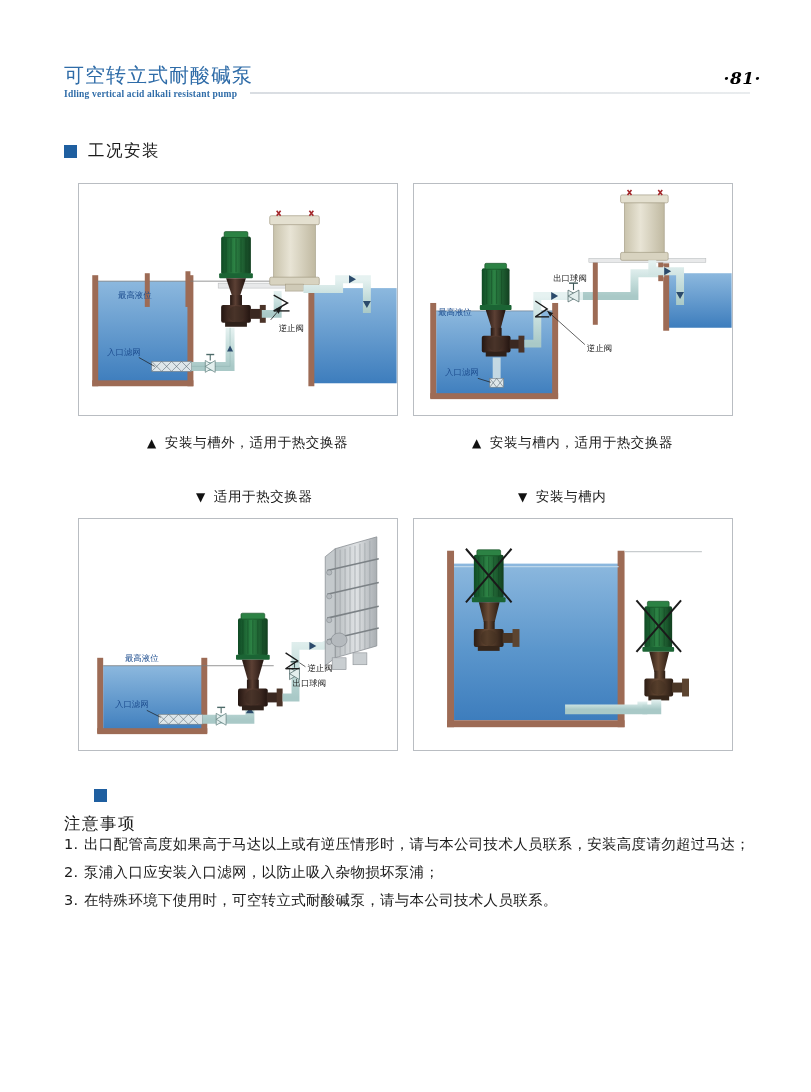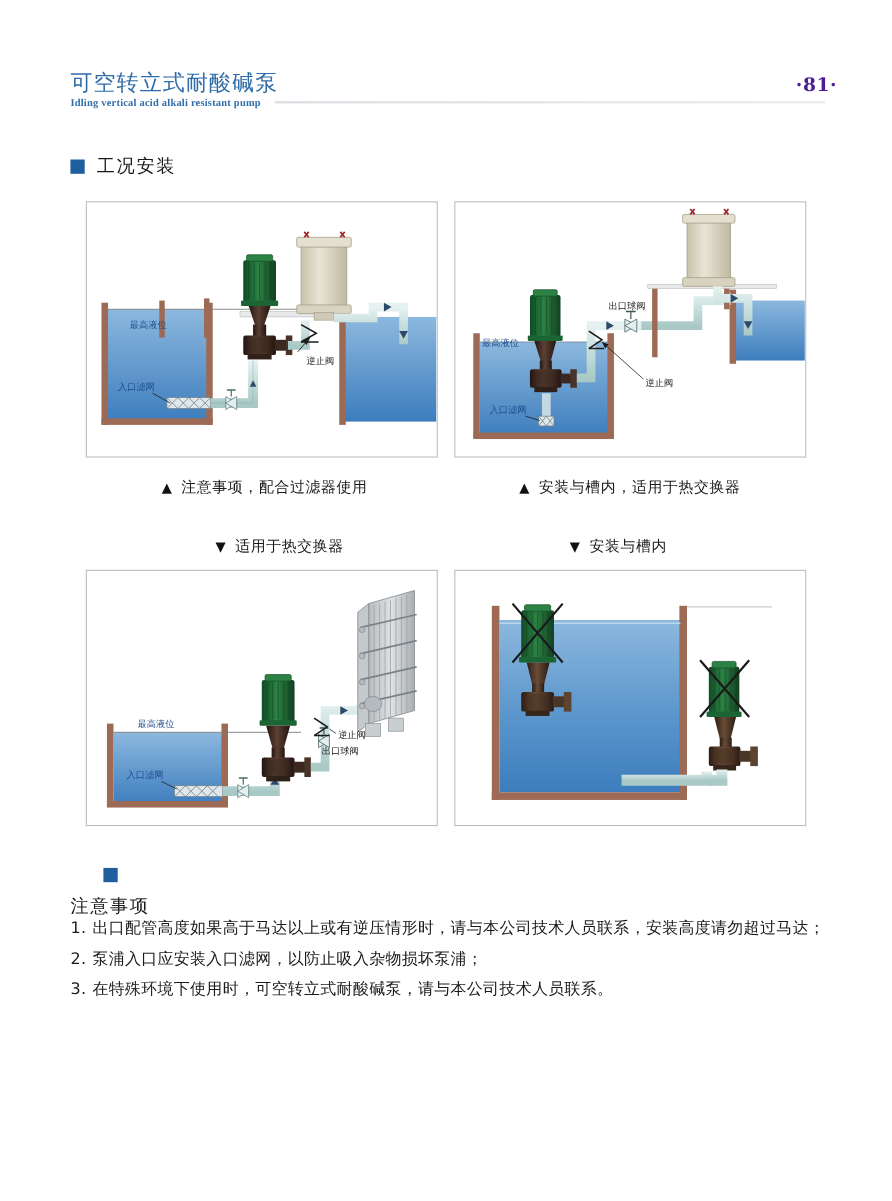--- a/index.html
+++ b/index.html
@@ -19,22 +19,23 @@
   .hdr-sub{
     position:absolute;left:64px;top:27px;font-size:9.5px;font-weight:bold;
     color:#2f6ca8;letter-spacing:.2px;white-space:nowrap;font-family:Liberation Serif, serif;
   }
   .hdr-rule{
     position:absolute;left:250px;top:30px;width:500px;height:2px;
     background:linear-gradient(to right,#d9dde2,#e9ecee);
   }
   .hdr-page{
     position:absolute;right:50px;top:6px;font-size:17px;font-weight:bold;
-    font-family:"DejaVu Serif","Liberation Serif",serif;color:#4c1d95;
+    font-family:"DejaVu Serif","Liberation Serif",serif;color:#000000;
     letter-spacing:.5px;
+    font-style:italic;
   }
 
   
   .sec{position:absolute;display:flex;align-items:center;gap:11px;}
   .sec-sq{width:13px;height:13px;background:#1f5fa0;display:block;}
   .sec-label{font-size:16.5px;color:#1a1a1a;letter-spacing:1.5px;font-weight:500;}
   #sec-install{left:64px;top:140px;}
   #sec-notes{left:64px;top:789px;flex-direction:column;}
 
   
@@ -295,21 +296,21 @@
       <text x="24" y="132" font-size="8.5" fill="#1d4d8f" font-family="DejaVu Sans, sans-serif">最高液位</text>
       <text x="31" y="193" font-size="8.5" fill="#1d4d8f" font-family="DejaVu Sans, sans-serif">入口滤网</text>
       <line x1="64" y1="196" x2="77" y2="200" stroke="#1a1a1a" stroke-width=".7"></line>
       <text x="140" y="98" font-size="8.5" fill="#1a1a1a" font-family="DejaVu Sans, sans-serif">出口球阀</text>
       <text x="174" y="168" font-size="8.5" fill="#1a1a1a" font-family="DejaVu Sans, sans-serif">逆止阀</text>
     </svg>
   </div>
 
   <div class="cap" id="cap1">
     <span class="tri">▲</span>
-    <span>注意事项，配合过滤器使用</span>
+    <span>安装与槽外，适用于热交换器</span>
   </div>
   <div class="cap" id="cap2">
     <span class="tri">▲</span>
     <span>安装与槽内，适用于热交换器</span>
   </div>
 
   <div class="cap" id="cap3">
     <span class="tri">▼</span>
     <span>适用于热交换器</span>
   </div>

